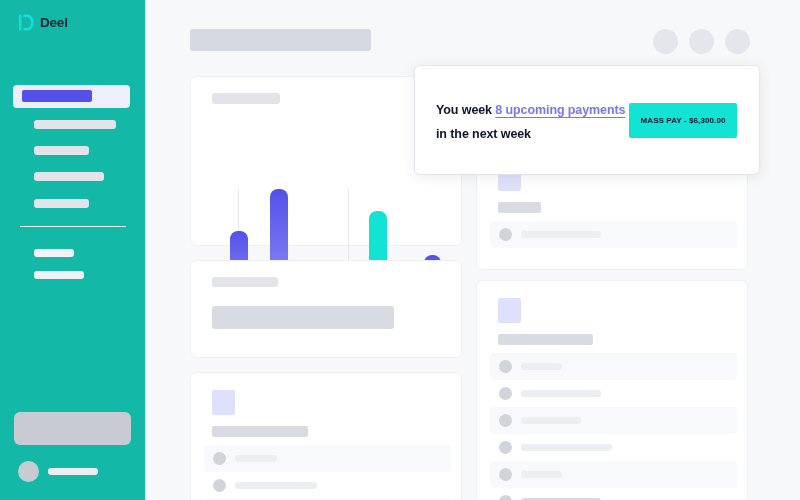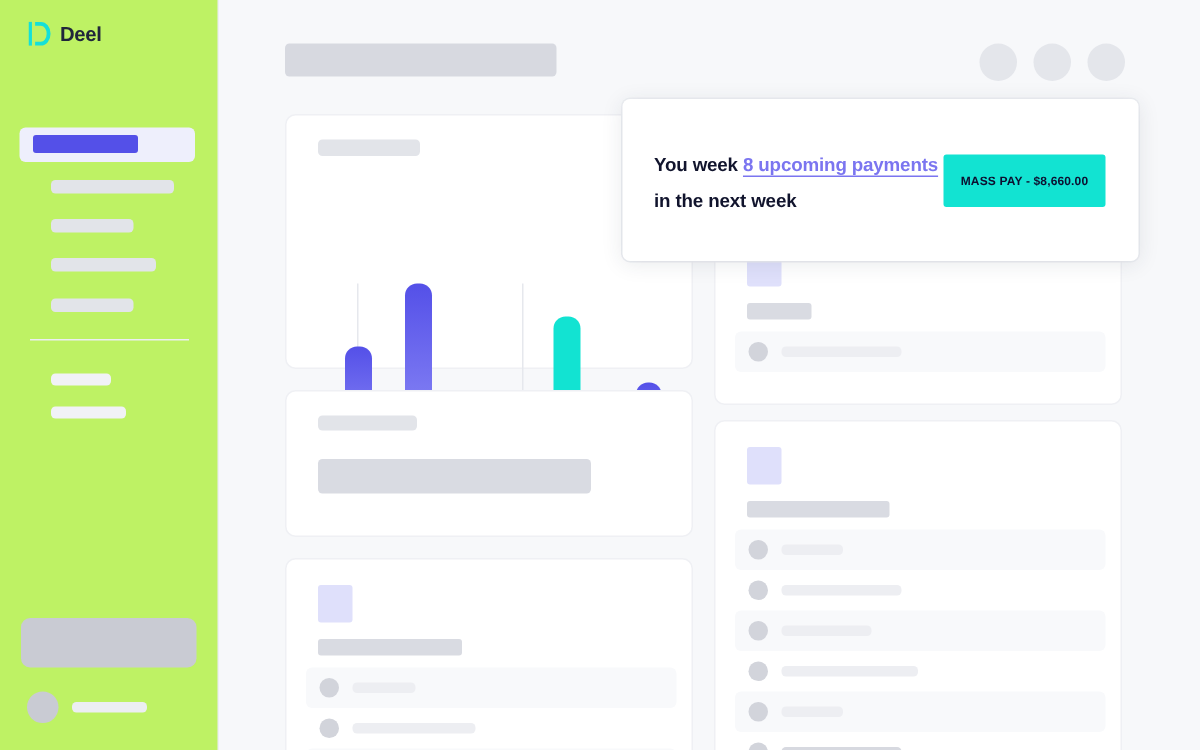--- a/index.html
+++ b/index.html
@@ -18,21 +18,21 @@
     height: 500px;
     background: #f7f8fa;
   }
 
   
   #sidebar {
     position: absolute;
     left: 0; top: 0;
     width: 146px;
     height: 500px;
-    background: #bef264;
+    background: #14b8a6;
     border-right: 1px solid #eceef2;
   }
 
   .brand {
     position: absolute;
     left: 19px; top: 14px;
     display: flex;
     align-items: center;
     gap: 6px;
   }
@@ -378,16 +378,16 @@
         <span class="row-line strong" style="width:80px;"></span>
       </div>
     </div>
   </section>
 
   <div id="popup">
     <div class="popup-text">
       <span>You week </span><a class="popup-link" href="#">8 upcoming payments</a><br>
       <span>in the next week</span>
     </div>
-    <button class="mass-pay-btn">MASS PAY - $8,660.00</button>
+    <button class="mass-pay-btn">MASS PAY - $6,300.00</button>
   </div>
 
 </div>
 
 </body></html>

